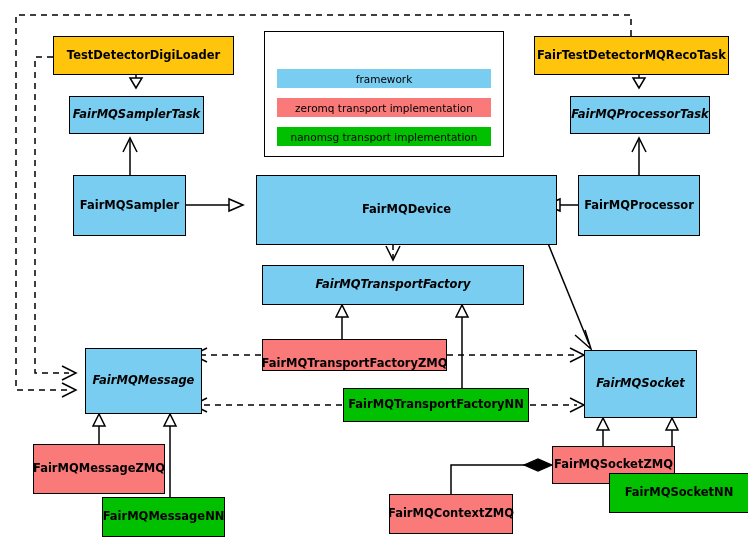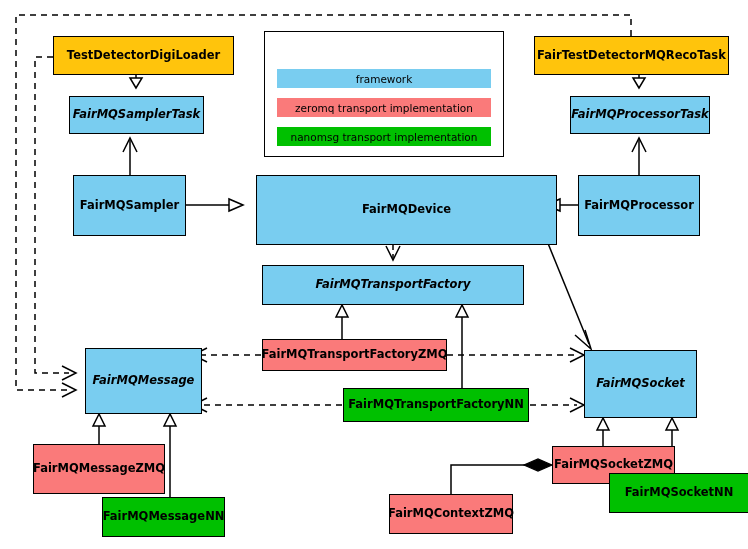--- a/index.html
+++ b/index.html
@@ -167,21 +167,21 @@
       </div>
       <div class="node framework" style="left: 256px; top: 175px; width: 301px; height: 70px;">
         <span>FairMQDevice</span>
       </div>
       <div class="node framework" style="left: 578px; top: 175px; width: 122px; height: 61px;">
         <span>FairMQProcessor</span>
       </div>
       <div class="node framework abstract" style="left: 262px; top: 265px; width: 262px; height: 40px;">
         <span>FairMQTransportFactory</span>
       </div>
-      <div class="node zmq" style="left: 262px; top: 339px; width: 185px; height: 32px;">
+      <div class="node zmq" style="left: 262px; top: 339px; width: 185px; height: 32px; align-items: flex-end;">
         <span>FairMQTransportFactoryZMQ</span>
       </div>
       <div class="node nn" style="left: 343px; top: 388px; width: 186px; height: 34px;">
         <span>FairMQTransportFactoryNN</span>
       </div>
       <div class="node framework abstract" style="left: 76px; top: 348px; width: 117px; height: 66px; margin-left: 9px;">
         <span>FairMQMessage</span>
       </div>
       <div class="node framework abstract" style="left: 584px; top: 350px; width: 113px; height: 68px;">
         <span>FairMQSocket</span>

